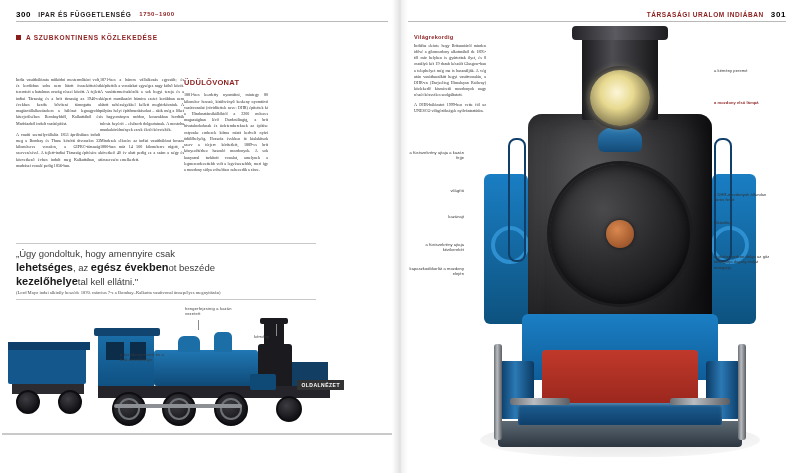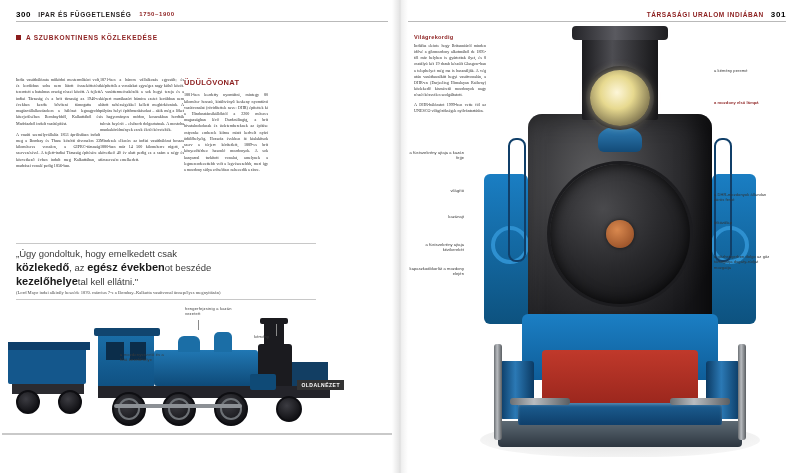--- a/index.html
+++ b/index.html
@@ -419,22 +419,22 @@
       <div class="col">
         <div class="subhead">ÜDÜLŐVONAT</div>
         <p>1881-ben kezdetty nyomtátni, mintegy 80 kilométer hosszú, kisültvényű keskeny nyomtávú vasútvonalat (rövidítettek neve: DHR) építettek ki a Hindusztánsíkállóktól a 2200 méteres magasságban lévő Dardzsilingig, a brit hivatalnokoknak és üzletembereknek az építése ostyonke emberek kiírna miatt kedvelt nyári üdülőhelyéig. Hosszás években át kialakítsok szerv a térjerv körítetlett, 1889-es brit könyezőtérhez hasonló mozdonyok. A sok kanyarral tarkított vonalat, amelynek a legmerendezettebb volt a legvészesebbb, meri így a mozdony súlya erősebben nehezedik a sínre.</p>
       </div>
       <div class="col"></div>
     </div>
 
     <div class="quote-box">
       <div class="quote-rule-top"></div>
       <div class="quote-text">
-        <span>„Úgy gondoltuk, hogy emelkedett csak</span><br>
-        <span class="b">közlekedő</span><span>, az </span><span class="b">egész években</span><span>ot beszéde</span><br>
+        <span>„Úgy gondoltuk, hogy amennyire csak</span><br>
+        <span class="b">lehetséges</span><span>, az </span><span class="b">egész években</span><span>ot beszéde</span><br>
         <span class="b">kezelőhelye</span><span>tal kell ellátni."</span>
       </div>
       <div class="quote-attr">(Lord Mayo indai alkirály beszéde 1870. március 7-e a Bombay–Kalkutta vasútvonal ünnepélyes megnyitásán)</div>
       <div class="quote-rule-bot"></div>
     </div>
 
     <div class="loco-side">
       <div class="ls-ground"></div>
 
       <div class="sv" style="left:6px; top:48px; width:78px; height:36px; background:#14578c; border-radius:2px;"></div>

